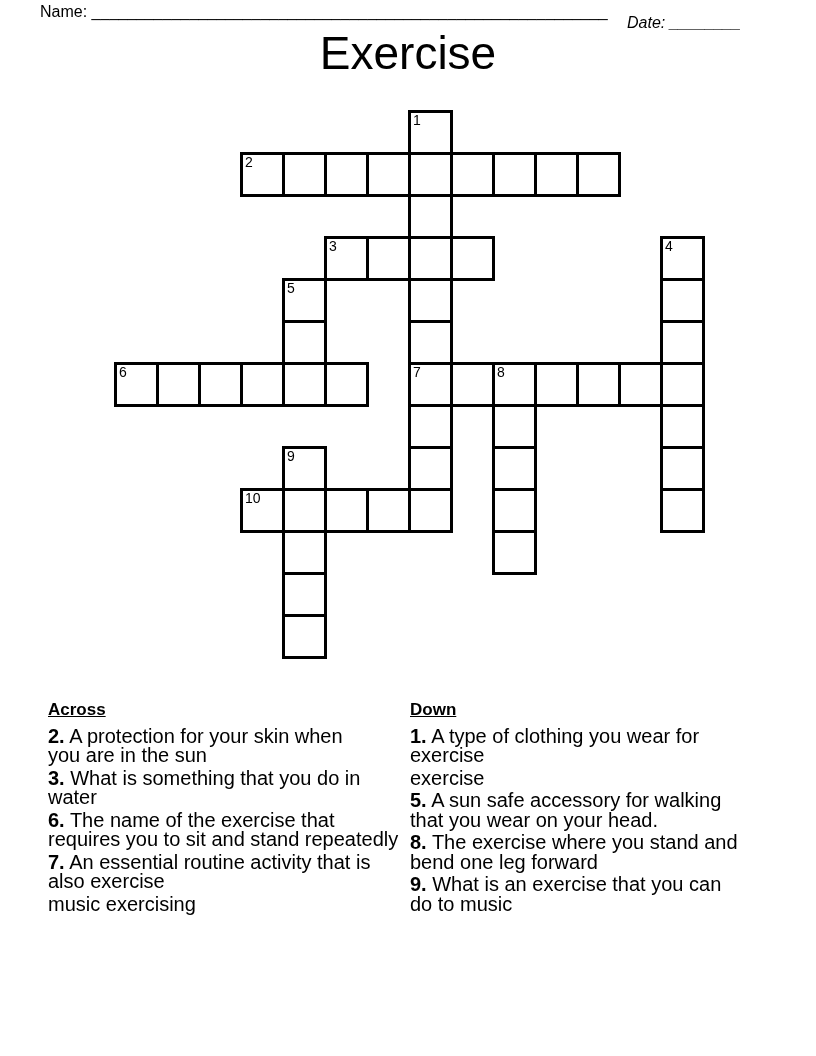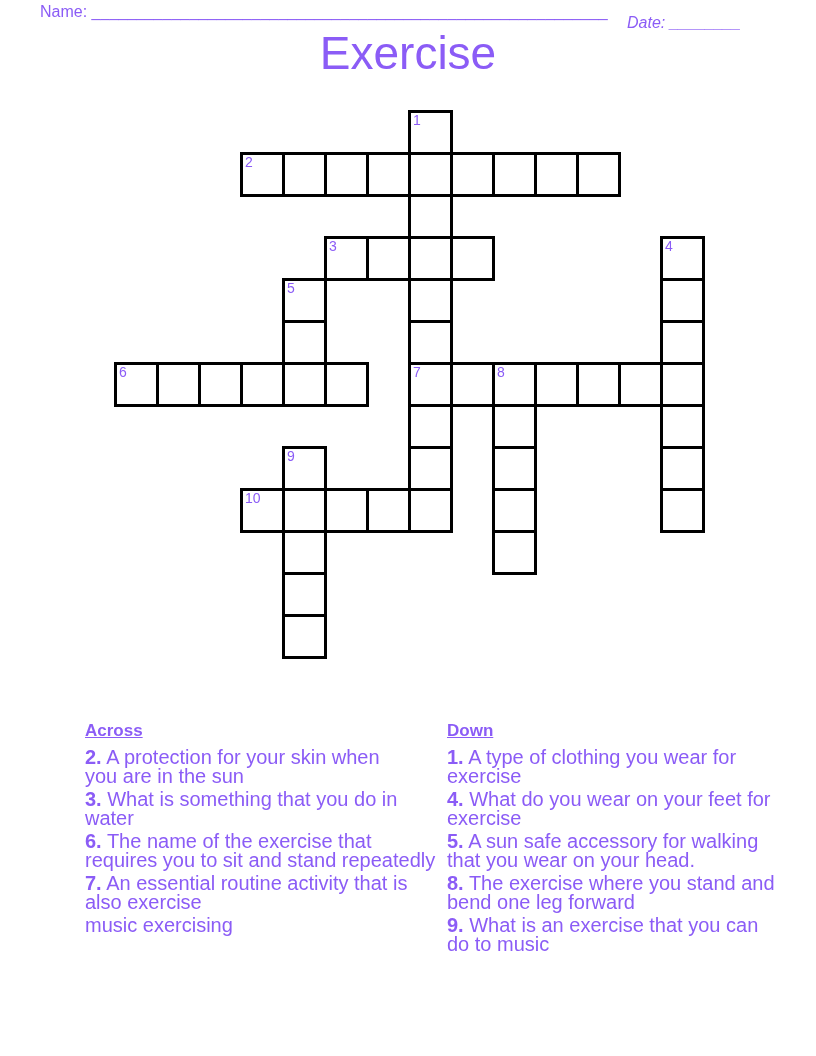--- a/index.html
+++ b/index.html
@@ -1,18 +1,18 @@
 <!DOCTYPE html>
 <html><head>
 <meta charset="utf-8">
 <style>
   html,body { margin:0; padding:0; background:#888; }
   .page {
     position:relative; width:816px; height:1056px; margin:0 auto;
-    background:#ffffff; color:#8b5cf6;
+    background:#ffffff; color:#000000;
     font-family:"Liberation Sans", sans-serif;
     overflow:hidden;
   }
   
   .hdr { position:absolute; top:3px; left:0; width:100%; height:24px; font-size:16px; }
   .hdr-name { position:absolute; left:40px; top:0; white-space:nowrap; }
   .hdr-date { position:absolute; left:627px; top:11px; white-space:nowrap;font-style:italic; }
   .blank { letter-spacing:0; }
   
   .title {
@@ -23,21 +23,21 @@
   .grid { position:absolute; left:114px; top:110px; width:591px; height:549px; }
   .cell {
     position:absolute; width:45px; height:45px; box-sizing:border-box;
     border:3px solid #000000; background:#ffffff;
   }
   .cell-num {
     position:absolute; top:0px; left:2px;
     font-size:14px; line-height:15px; font-weight:400;
   }
   
-  .clues { position:absolute; top:721px;margin-left:37px; }
+  .clues { position:absolute; top:700px; }
   .clues-across { left:48px; }
   .clues-down { left:410px; }
   .clues-heading {
     font-size:17px; line-height:19.5px; font-weight:bold;
     text-decoration:underline; margin-bottom:7px;
   }
   .clue { margin-bottom:3px; }
   .clue-line { font-size:20px; line-height:19.5px; white-space:nowrap; }
   .clue-num { font-weight:bold; }
 </style>
@@ -157,21 +157,20 @@
   </div>
 
   <div class="clues clues-down">
     <div class="clues-heading">Down</div>
     <div class="clue-list" id="down-list">
         <div class="clue">
           <div class="clue-line"><span class="clue-num">1.</span> A type of clothing you wear for</div>
           <div class="clue-line">exercise</div>
         </div>
         <div class="clue">
-          <div class="clue-line"><span class="clue-num">4.</span> What do you wear on your feet for</div>
           <div class="clue-line">exercise</div>
         </div>
         <div class="clue">
           <div class="clue-line"><span class="clue-num">5.</span> A sun safe accessory for walking</div>
           <div class="clue-line">that you wear on your head.</div>
         </div>
         <div class="clue">
           <div class="clue-line"><span class="clue-num">8.</span> The exercise where you stand and</div>
           <div class="clue-line">bend one leg forward</div>
         </div>

